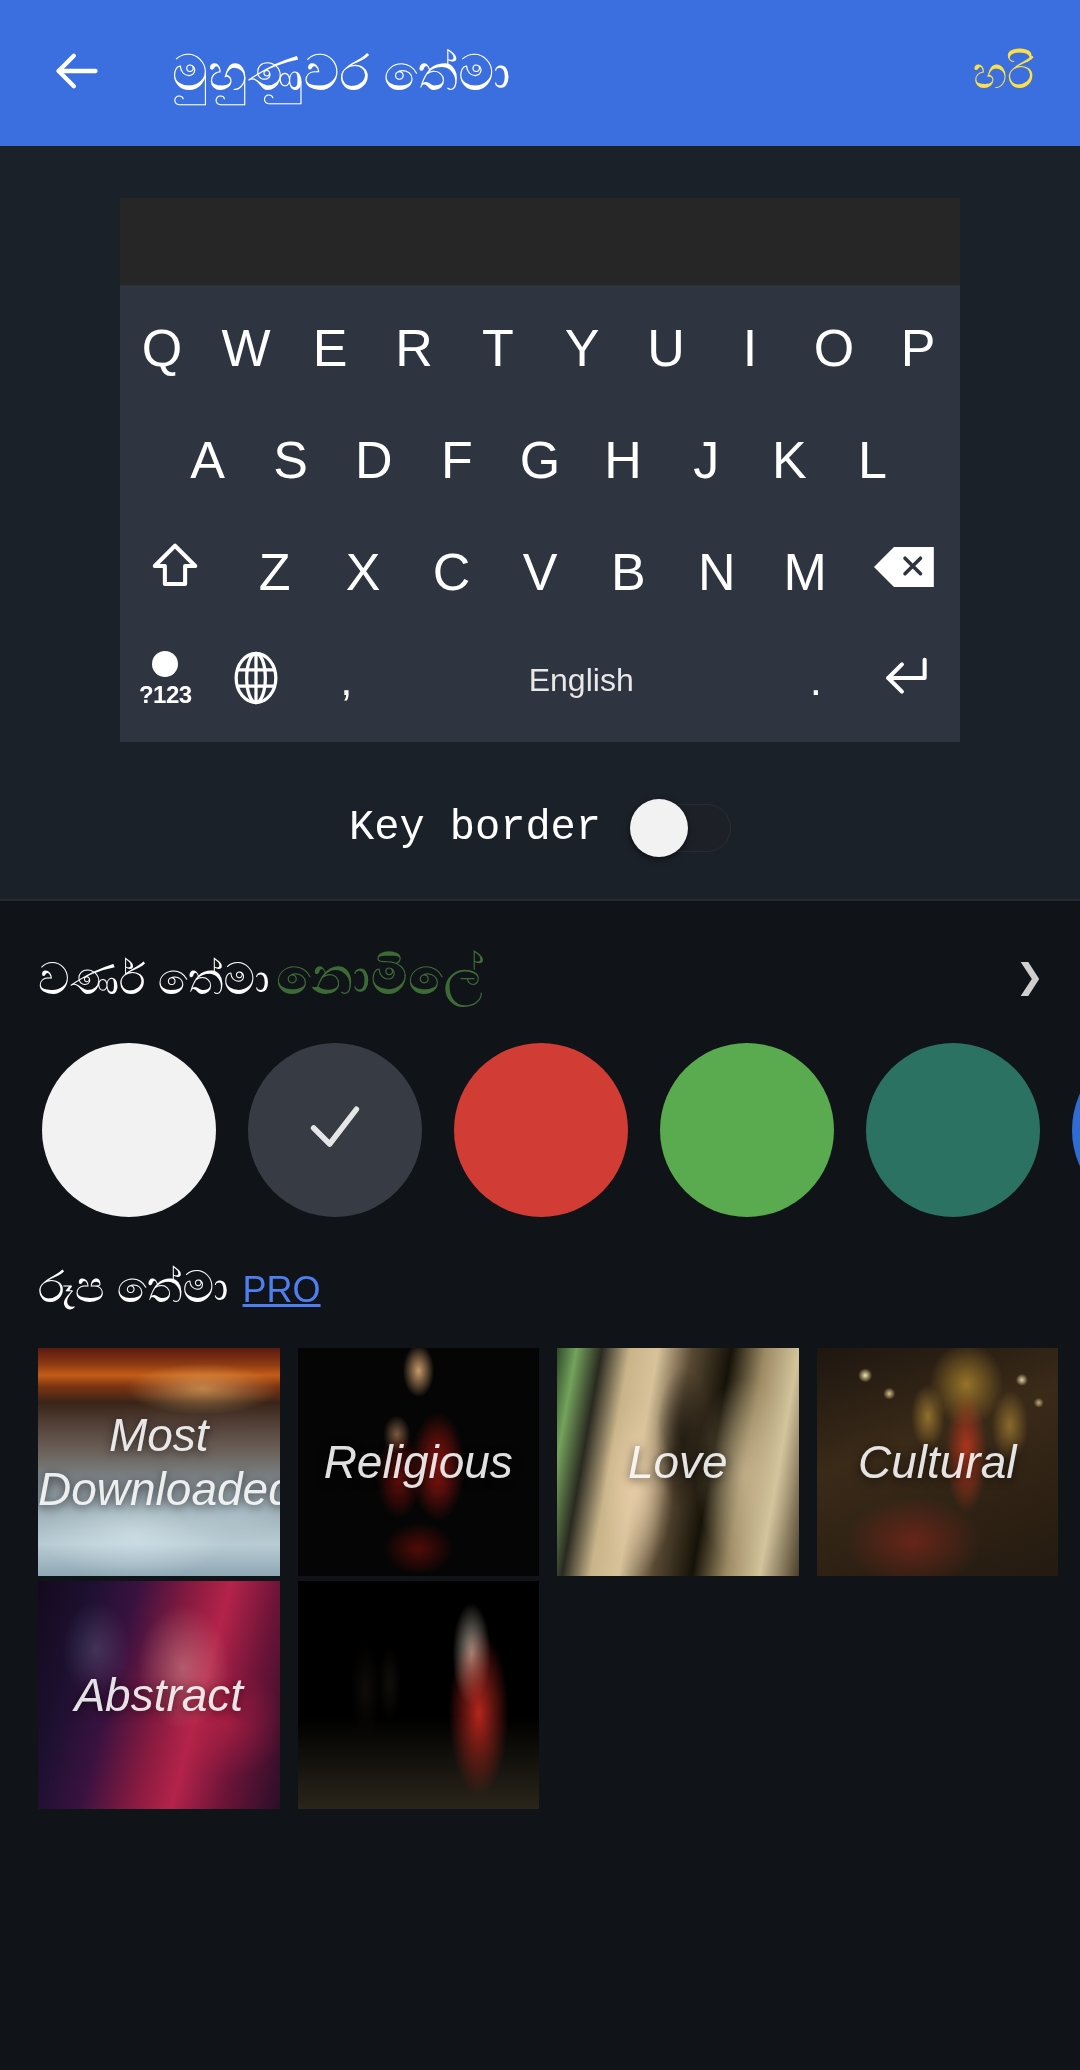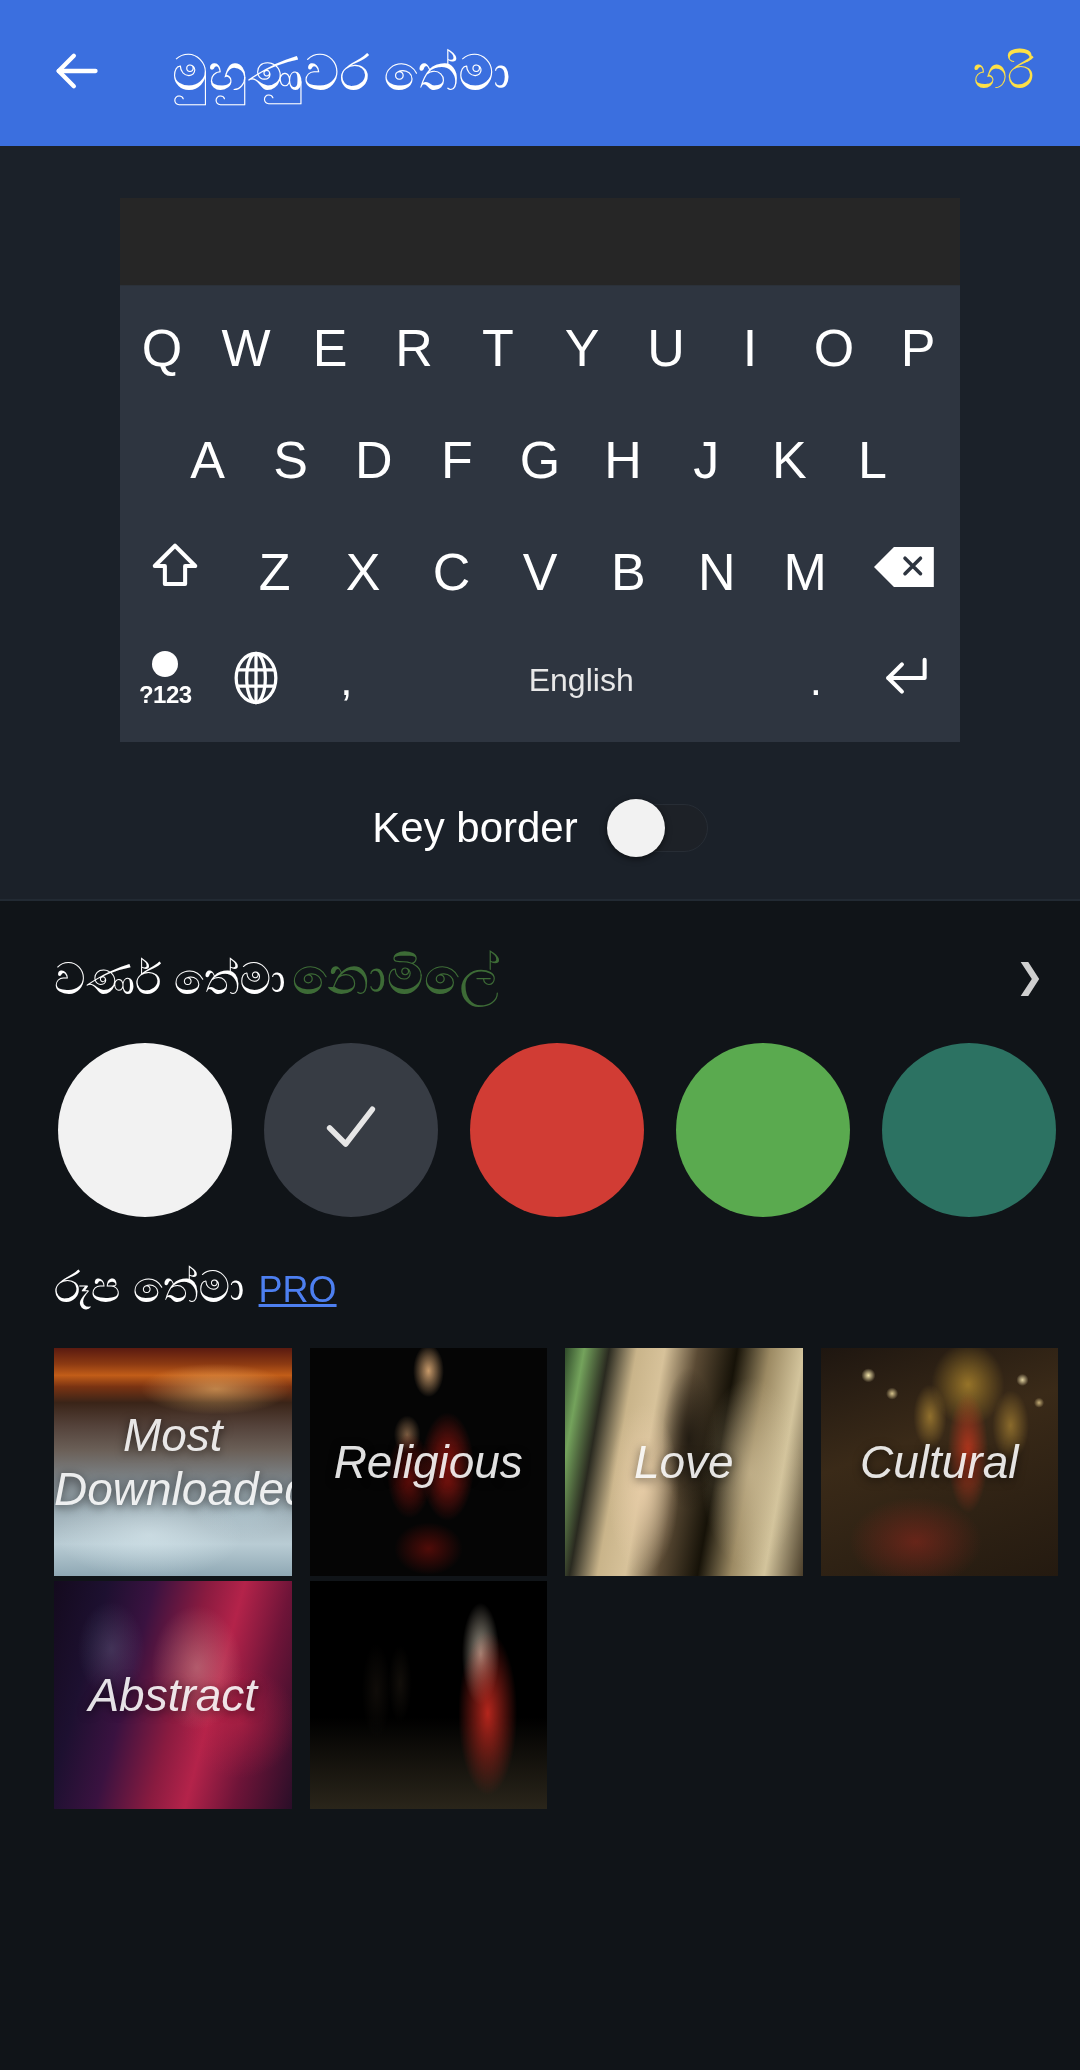--- a/index.html
+++ b/index.html
@@ -115,41 +115,42 @@
   .key-punct { flex: 1.1 1 0; display: flex; align-items: center; justify-content: center; color: #fff; font-size: 44px; cursor: pointer; }
   .key-enter { flex: 1.2 1 0; display: flex; align-items: center; justify-content: center; cursor: pointer; }
 
   
   .toggle-row {
     margin-top: 62px;
     display: flex;
     align-items: center;
     justify-content: center;
     gap: 34px;
+    font-family: Liberation Mono, monospace;
   }
   .toggle-label { color: #ffffff; font-size: 42px; }
   .switch {
     width: 96px; height: 48px;
     background: #1d2127;
     border-radius: 24px;
     position: relative;
     cursor: pointer;
     border: 1px solid #272d35;
   }
   .switch .knob {
     position: absolute;
     width: 58px; height: 58px;
     border-radius: 50%;
     background: #f2f2f2;
     top: -6px; left: -6px;
     box-shadow: 0 2px 6px rgba(0,0,0,.55);
   }
 
   
-  .section { padding: 0 0 0 16px; }
+  .section { padding: 0 0 0 0; }
   .section-head {
     display: flex;
     align-items: baseline;
     padding: 44px 36px 0 38px;
   }
   .section-title { color: #ffffff; font-size: 44px; font-weight: 400; line-height: 1.2; }
   .badge-free { color: #3d6b36; font-size: 52px; margin-left: 6px; line-height: 1.2; }
   .badge-pro { color: #4d7ff0; font-size: 36px; margin-left: 14px; font-weight: 500; line-height: 1.2; text-decoration: underline; }
   .chevron-more {
     margin-left: auto;

